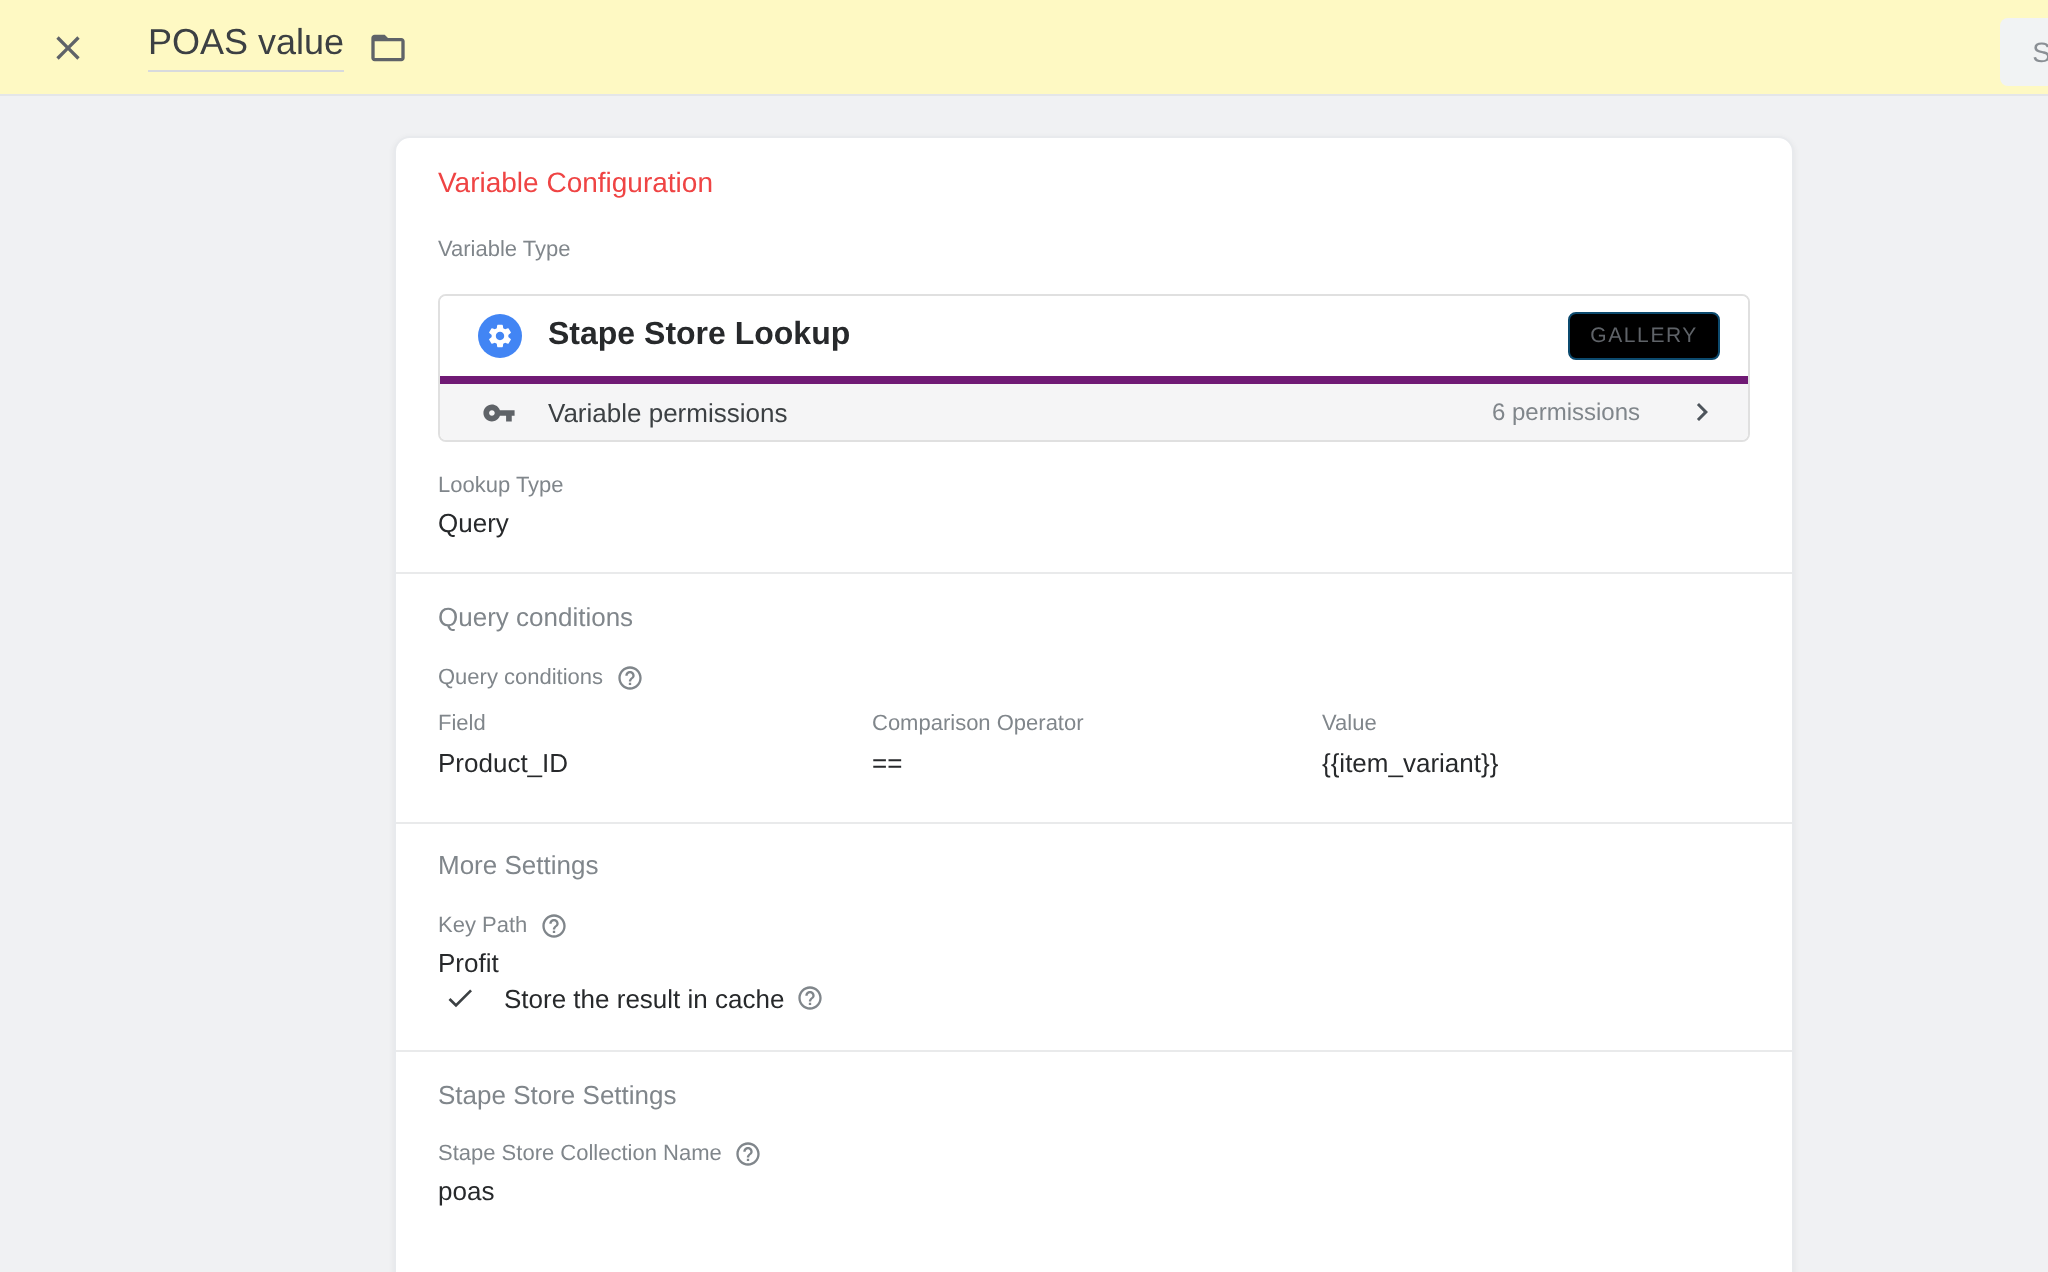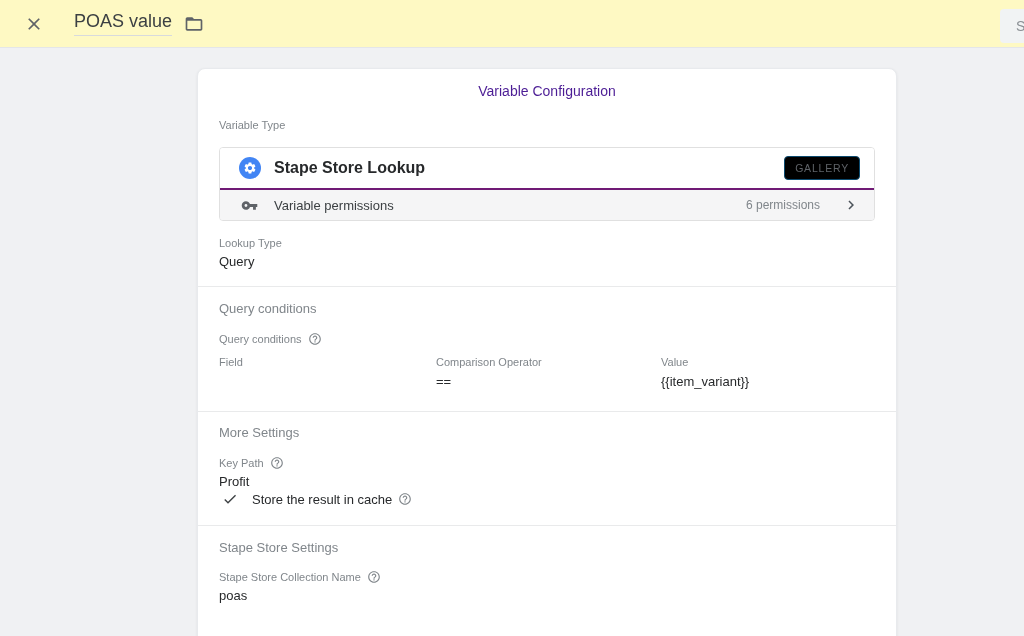--- a/index.html
+++ b/index.html
@@ -64,22 +64,21 @@
     margin-top: 20px;
     background: #ffffff;
     border: 1px solid #e8eaed;
     border-radius: 8px;
     box-shadow: 0 1px 3px rgba(60,64,67,0.08);
     height: 620px;
     padding: 14px 21px 0 21px;
   }
   .card-title {
     font-size: 14px;
-    color: #4c1d95;
-    text-align: center;
+    color: #ef4444;
   }
   .field-label {
     font-size: 11px;
     color: #80868b;
     display: flex;
     align-items: center;
   }
   .section-header {
     font-size: 13px;
     color: #80868b;
@@ -107,21 +106,21 @@
     border-radius: 4px;
     overflow: hidden;
   }
   .vt-row {
     display: flex;
     align-items: center;
     padding: 0 14px 0 19px;
     cursor: pointer;
   }
   .vt-row.type { height: 40px; background: #ffffff; }
-  .vt-row.perms { height: 32px; background: #f5f5f6; border-top: 2px solid #701a75; }
+  .vt-row.perms { height: 32px; background: #f5f5f6; border-top: 4px solid #701a75; }
   .vt-icon {
     width: 22px; height: 22px;
     border-radius: 50%;
     background: #4285f4;
     display: flex; align-items: center; justify-content: center;
     color: #ffffff;
     flex: 0 0 auto;
   }
   .vt-name {
     margin-left: 13px;
@@ -226,20 +225,21 @@
       <span>Query conditions</span>
       <span class="help-icon">
         <svg viewBox="0 0 24 24" fill="currentColor">
             <path d="M11 18h2v-2h-2v2zm1-16C6.48 2 2 6.48 2 12s4.48 10 10 10 10-4.48 10-10S17.52 2 12 2zm0 18c-4.41 0-8-3.59-8-8s3.59-8 8-8 8 3.59 8 8-3.59 8-8 8zm0-14c-2.21 0-4 1.79-4 4h2c0-1.1.9-2 2-2s2 .9 2 2c0 2-3 1.75-3 5h2c0-2.25 3-2.5 3-5 0-2.21-1.79-4-4-4z"></path>
           </svg>
       </span>
     </div>
     <div class="qc-grid">
       <div>
         <div class="field-label">Field</div>
+        <div class="value-text">Product_ID</div>
       </div>
       <div>
         <div class="field-label">Comparison Operator</div>
         <div class="value-text">==</div>
       </div>
       <div>
         <div class="field-label">Value</div>
         <div class="value-text">{{item_variant}}</div>
       </div>
     </div>

